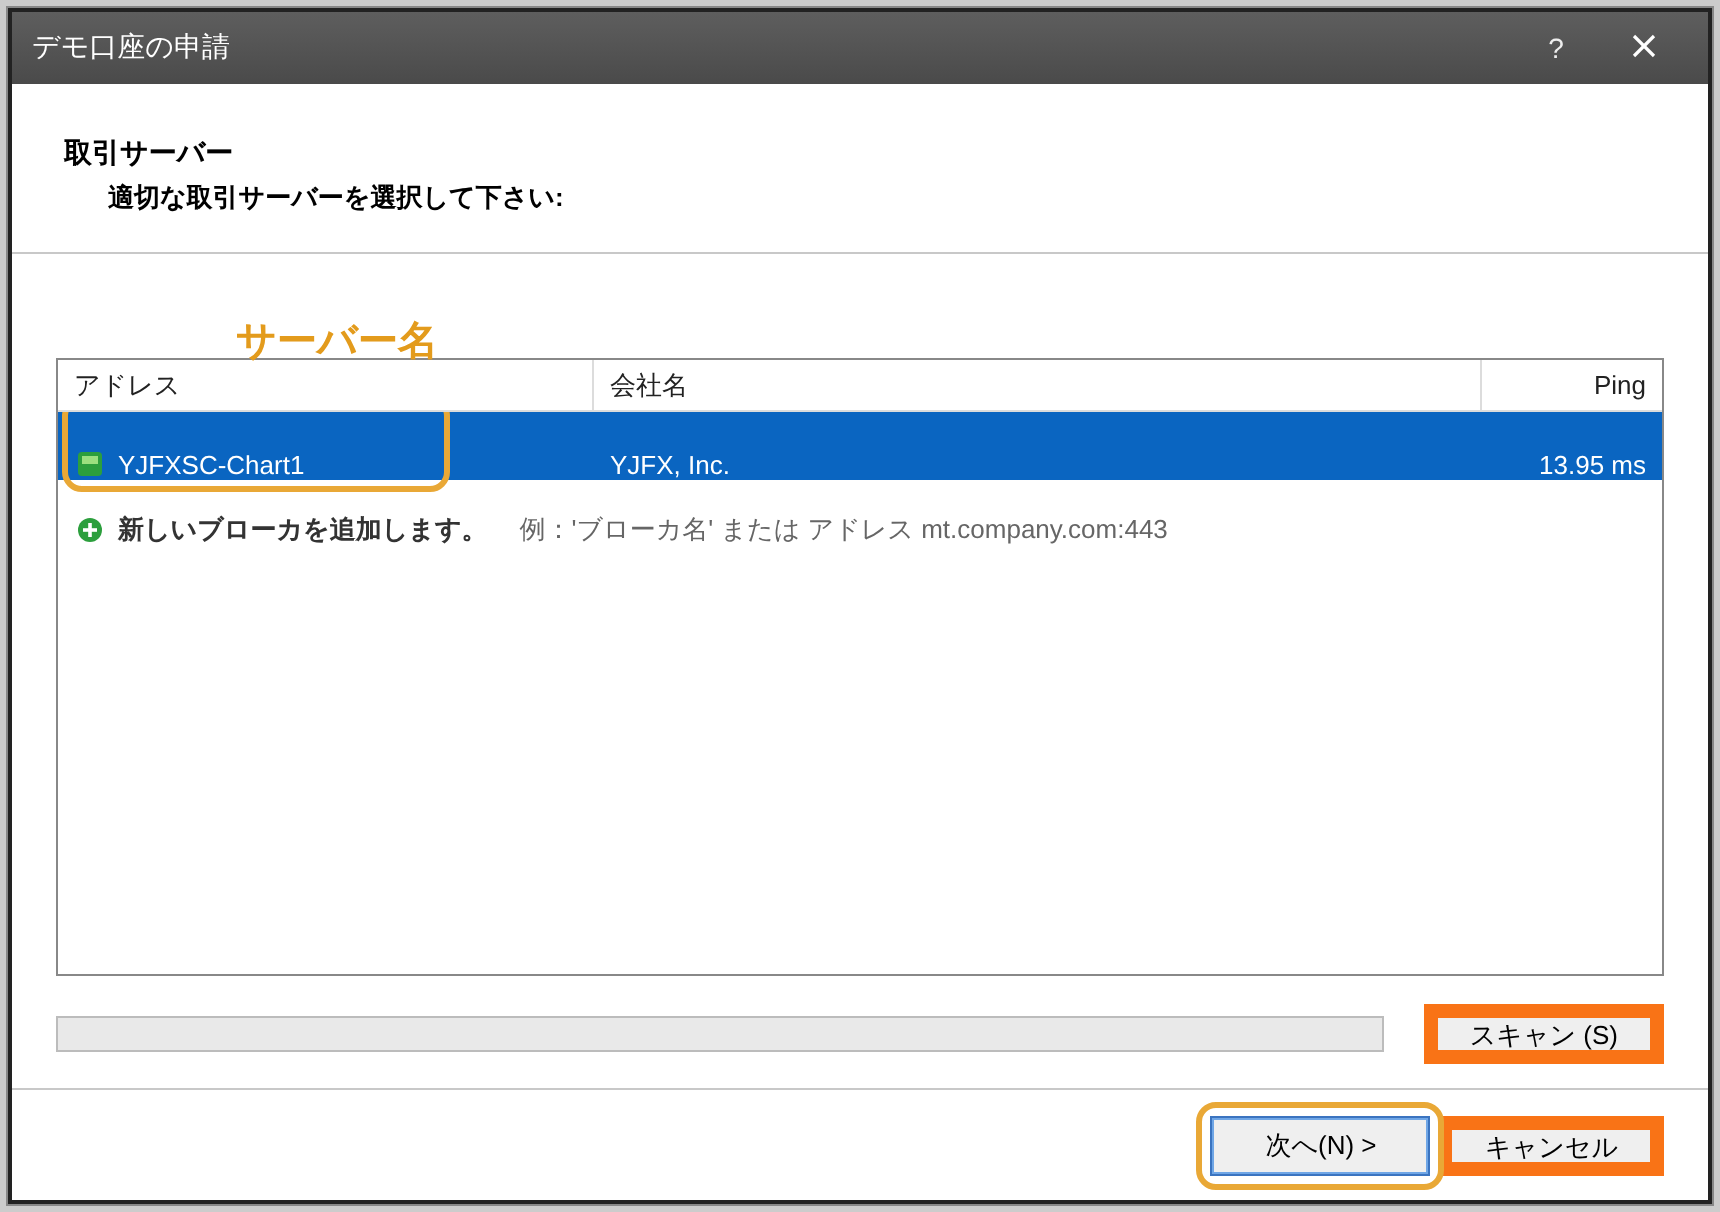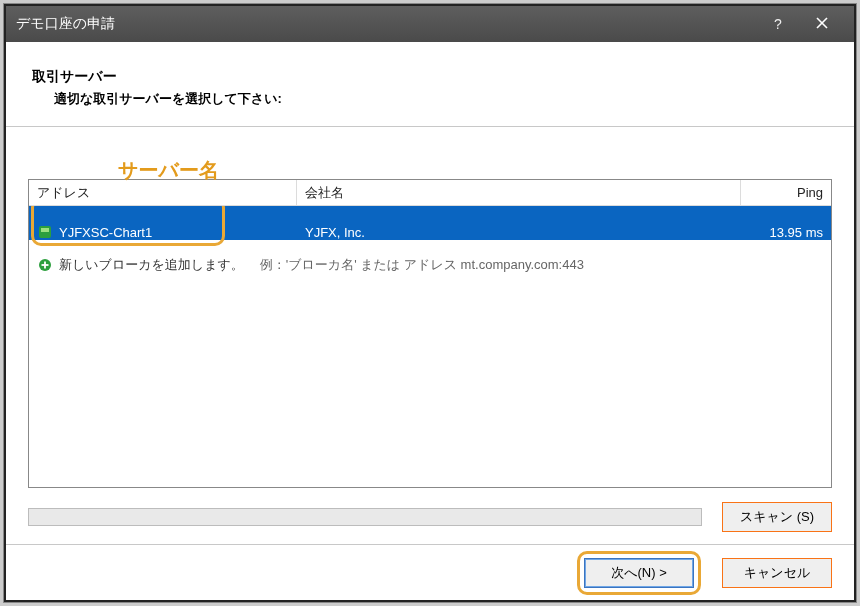--- a/index.html
+++ b/index.html
@@ -121,35 +121,35 @@
     }
     .progress-track {
       flex: 1;
       height: 18px;
       background: #e9e9e9;
       border: 1px solid #bcbcbc;
       margin-right: 20px;
     }
     .btn {
       background: #efefef;
-      border: 1px solid #f97316;
+      border: 7px solid #f97316;
       height: 30px;
       padding: 0 16px;
       font-size: 13px;
       cursor: pointer;
       min-width: 110px;
     }
     .footer {
       height: 56px;
       border-top: 1px solid #c8c8c8;
       display: flex;
       align-items: center;
       justify-content: flex-end;
       padding: 0 22px;
-      gap: 28px;
+      gap: 4px;
       background: #fff;
     }
     .annot {
       position: absolute;
       color: #e39b1c;
       font-weight: bold;
       font-size: 20px;
       pointer-events: none;
       margin-top: 36px;
     }
@@ -207,21 +207,21 @@
                     <rect x="3" y="3" width="8" height="4" fill="#9be07f"></rect>
                   </svg>
               </span>
               <span>YJFXSC-Chart1</span>
             </div>
             <div class="lv-cell col-company">YJFX, Inc.</div>
             <div class="lv-cell col-ping" style="justify-content:flex-end;">13.95 ms</div>
           </div>
 
           <div class="lv-row">
-            <div class="lv-cell col-address" style="width:auto; flex:0 0 auto;">
+            <div class="lv-cell col-address" style="width:auto; flex:0 0 auto;font-weight:bold;">
               <span class="row-icon">
                 <svg width="14" height="14" viewBox="0 0 14 14">
                     <circle cx="7" cy="7" r="6" fill="#2c9f3d"></circle>
                     <line x1="7" y1="3.5" x2="7" y2="10.5" stroke="#fff" stroke-width="1.8"></line>
                     <line x1="3.5" y1="7" x2="10.5" y2="7" stroke="#fff" stroke-width="1.8"></line>
                   </svg>
               </span>
               <span class="add-row-text">新しいブローカを追加します。</span>
             </div>
             <div class="lv-cell" style="flex:1; color:#666;">例：'ブローカ名' または アドレス mt.company.com:443</div>

